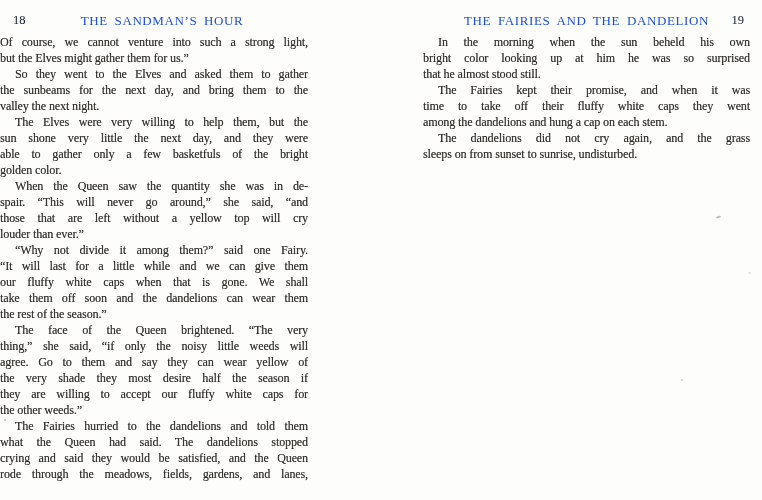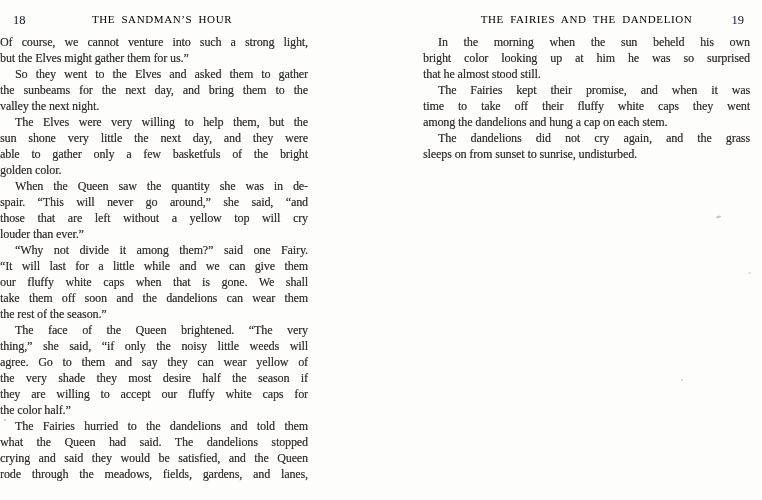--- a/index.html
+++ b/index.html
@@ -13,24 +13,24 @@
     position: relative;
     width: 762px; height: 500px;
     background: #fdfdfc;
     color: #332f2a;
   }
   
   .running-head {
     position: absolute;
     top: 13px;
     height: 14px;
-    font-size: 11px;
+    font-size: 13px;
     letter-spacing: 0.6px;
     word-spacing: 3px;
-    color: #000000;
+    color: #1d4ed8;
     white-space: nowrap;
   }
   .head-title-left {
     left: 8px; width: 308px;
     text-align: center;
   }
   .head-title-right {
     left: 423px; width: 327px;
     text-align: center;
   }
@@ -103,21 +103,21 @@
         <div class="line indent">“Why not divide it among them?” said one Fairy.</div>
         <div class="line">“It will last for a little while and we can give them</div>
         <div class="line">our fluffy white caps when that is gone.  We shall</div>
         <div class="line">take them off soon and the dandelions can wear them</div>
         <div class="line para-end">the rest of the season.”</div>
         <div class="line indent">The face of the Queen brightened.  “The very</div>
         <div class="line">thing,” she said, “if only the noisy little weeds will</div>
         <div class="line">agree.  Go to them and say they can wear yellow of</div>
         <div class="line">the very shade they most desire half the season if</div>
         <div class="line">they are willing to accept our fluffy white caps for</div>
-        <div class="line para-end">the color half.”</div>
+        <div class="line para-end">the other weeds.”</div>
         <div class="line indent">The Fairies hurried to the dandelions and told them</div>
         <div class="line">what the Queen had said.  The dandelions stopped</div>
         <div class="line">crying and said they would be satisfied, and the Queen</div>
         <div class="line">rode through the meadows, fields, gardens, and lanes,</div>
       </div>
   </section>
 
   <section>
     <div class="running-head head-title-right">THE FAIRIES AND THE DANDELION</div>
     <span class="folio folio-right">19</span>

